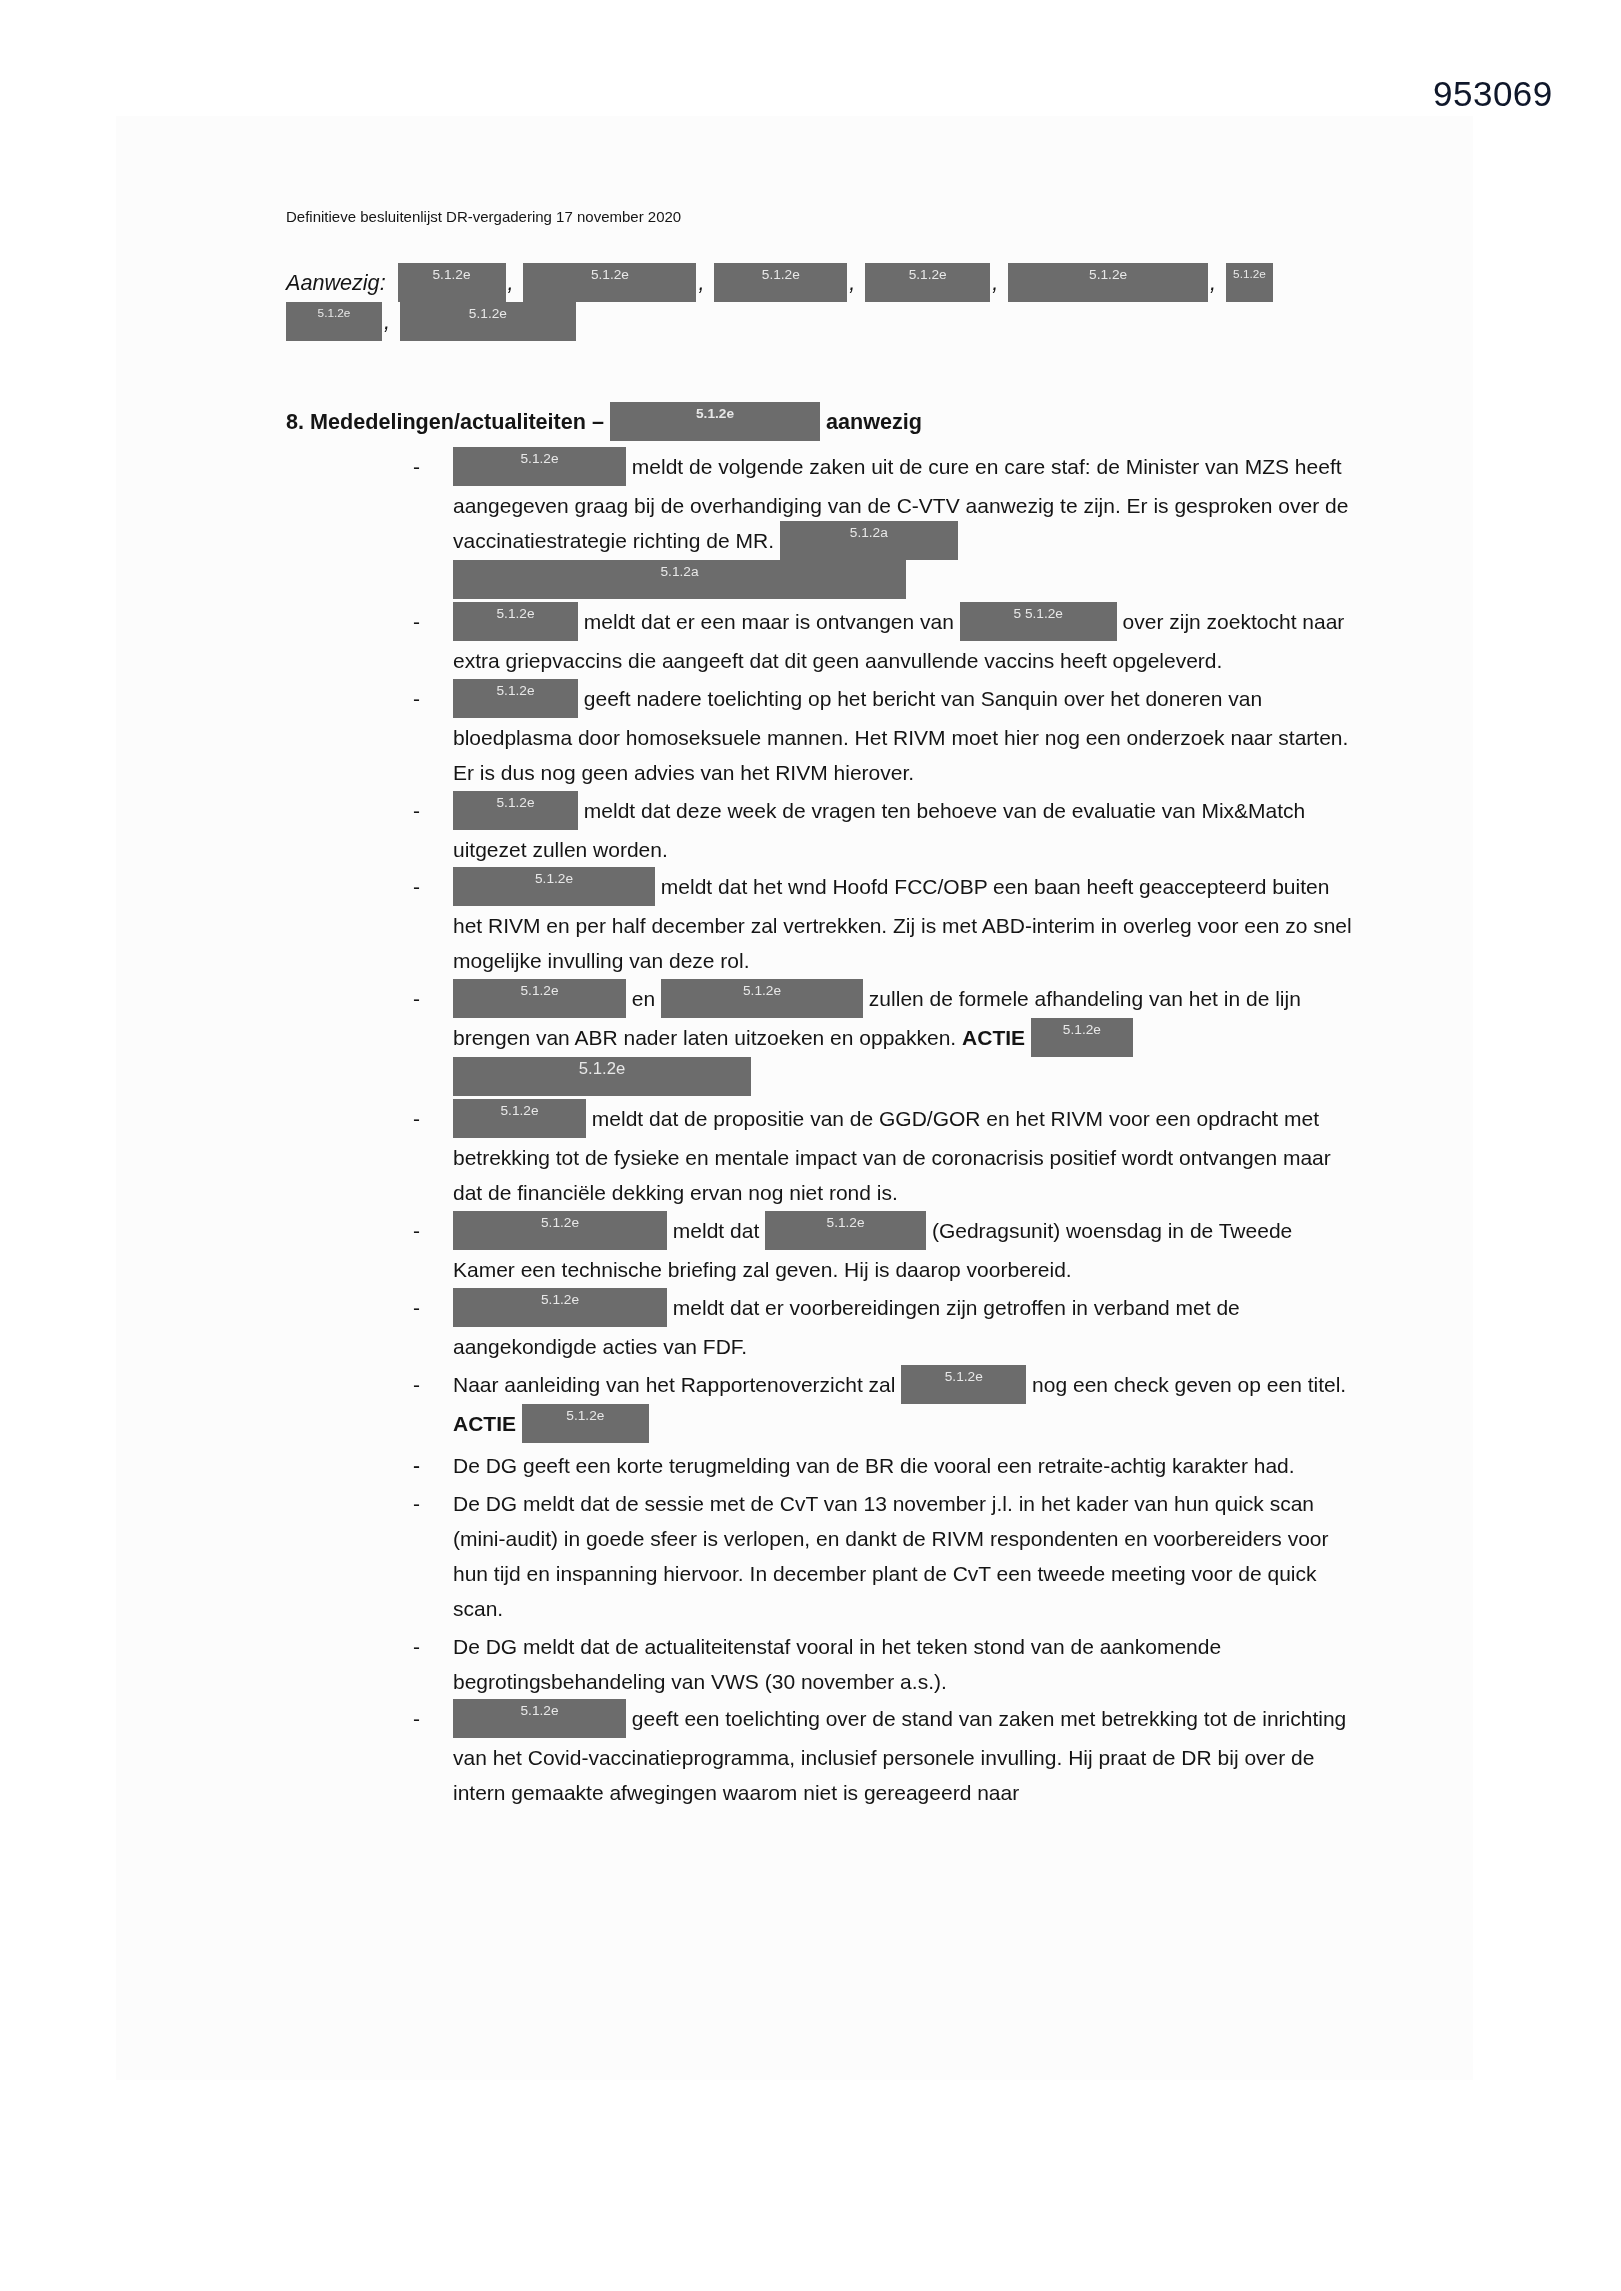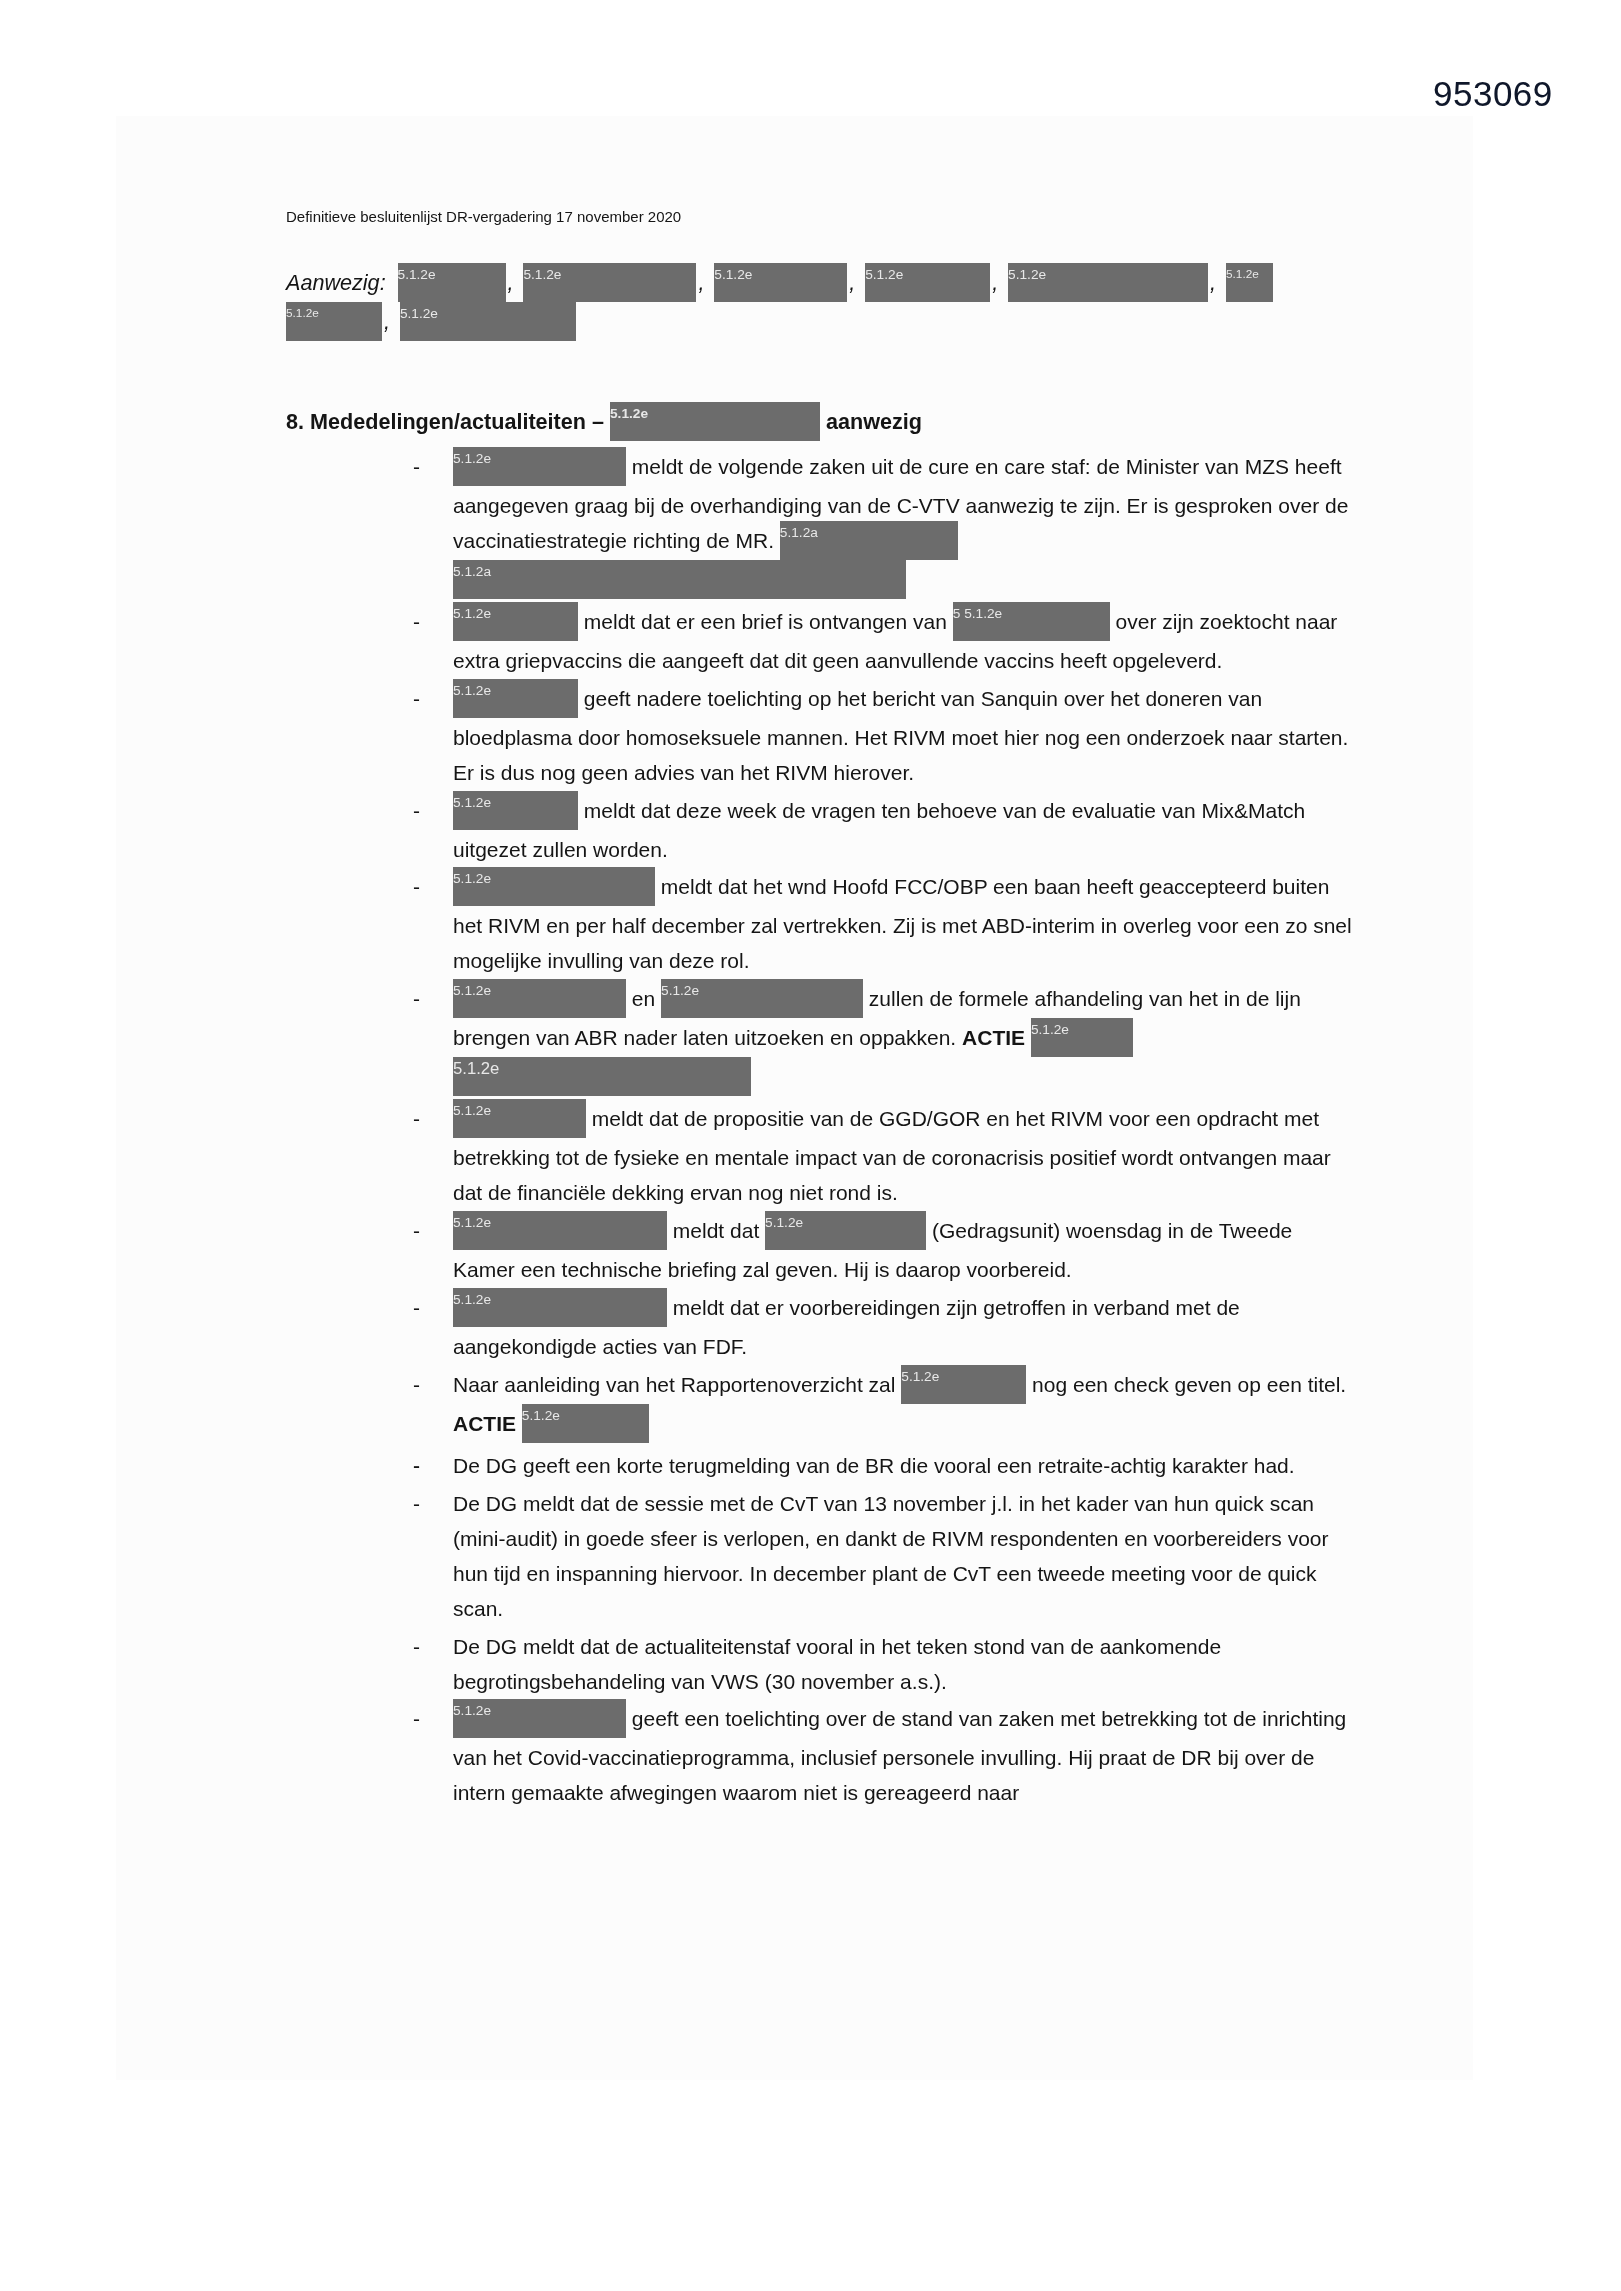--- a/index.html
+++ b/index.html
@@ -9,21 +9,21 @@
                 font-family: "Liberation Sans", sans-serif; color: #0f172a; letter-spacing: 0.5px; }
   .scan-area { position: absolute; left: 116px; top: 116px; width: 1357px; height: 1964px;
                background: #fcfcfc; }
   .content { position: absolute; left: 286px; top: 201px; width: 1068px;
              font-family: "Liberation Sans", sans-serif; font-size: 21.6px; color: #151515; }
   .title { font-size: 15px; margin: 0; line-height: 31px; }
   .attendees { margin-top: 33px; font-size: 21.6px; line-height: 33px; }
   .attendees .label { font-style: italic; margin-right: 5.9px; }
   .redact { display: inline-block; background: #6c6c6c; color: #e8e8e8;
             font-family: "Liberation Sans", sans-serif; font-size: 13.7px;
-            text-align: left; line-height: 23.5px; height: 39px; vertical-align: middle;
+            text-align: center; line-height: 23.5px; height: 39px; vertical-align: middle;
             position: relative; top: -2px; }
   .sep { margin: 0 3.9px 0 2px; font-style: italic; }
   .section-heading { margin-top: 61px; font-weight: bold; font-size: 21.6px; line-height: 33px; }
   .section-heading .normal { font-weight: bold; }
   ul.items { list-style: none; margin: 5.9px 0 0 0; padding: 0; }
   ul.items li { position: relative; padding-left: 167px; line-height: 35px; font-size: 21px;
                 margin-bottom: 2.9px; }
   ul.items li .dash { position: absolute; left: 127px; top: 0; }
   .bold { font-weight: bold; }
 </style>
@@ -56,21 +56,21 @@
   </div>
 
   <ul class="items">
     <li>
       <span class="dash">-</span>
       <span class="redact" style="width:173px">5.1.2e</span><span> meldt de volgende zaken uit de cure en care staf: de Minister van MZS heeft aangegeven graag bij de overhandiging van de C-VTV aanwezig te zijn. Er is gesproken over de vaccinatiestrategie richting de MR. </span><span class="redact" style="width:178px">5.1.2a</span><br>
       <span class="redact" style="width:453px">5.1.2a</span>
     </li>
     <li>
       <span class="dash">-</span>
-      <span class="redact" style="width:125px">5.1.2e</span><span> meldt dat er een brief is ontvangen van </span><span class="redact" style="width:157px">5 5.1.2e</span><span> over zijn zoektocht naar extra griepvaccins die aangeeft dat dit geen aanvullende vaccins heeft opgeleverd.</span>
+      <span class="redact" style="width:125px">5.1.2e</span><span> meldt dat er een maar is ontvangen van </span><span class="redact" style="width:157px">5 5.1.2e</span><span> over zijn zoektocht naar extra griepvaccins die aangeeft dat dit geen aanvullende vaccins heeft opgeleverd.</span>
     </li>
     <li>
       <span class="dash">-</span>
       <span class="redact" style="width:125px">5.1.2e</span><span> geeft nadere toelichting op het bericht van Sanquin over het doneren van bloedplasma door homoseksuele mannen. Het RIVM moet hier nog een onderzoek naar starten. Er is dus nog geen advies van het RIVM hierover.</span>
     </li>
     <li>
       <span class="dash">-</span>
       <span class="redact" style="width:125px">5.1.2e</span><span> meldt dat deze week de vragen ten behoeve van de evaluatie van Mix&amp;Match uitgezet zullen worden.</span>
     </li>
     <li>

